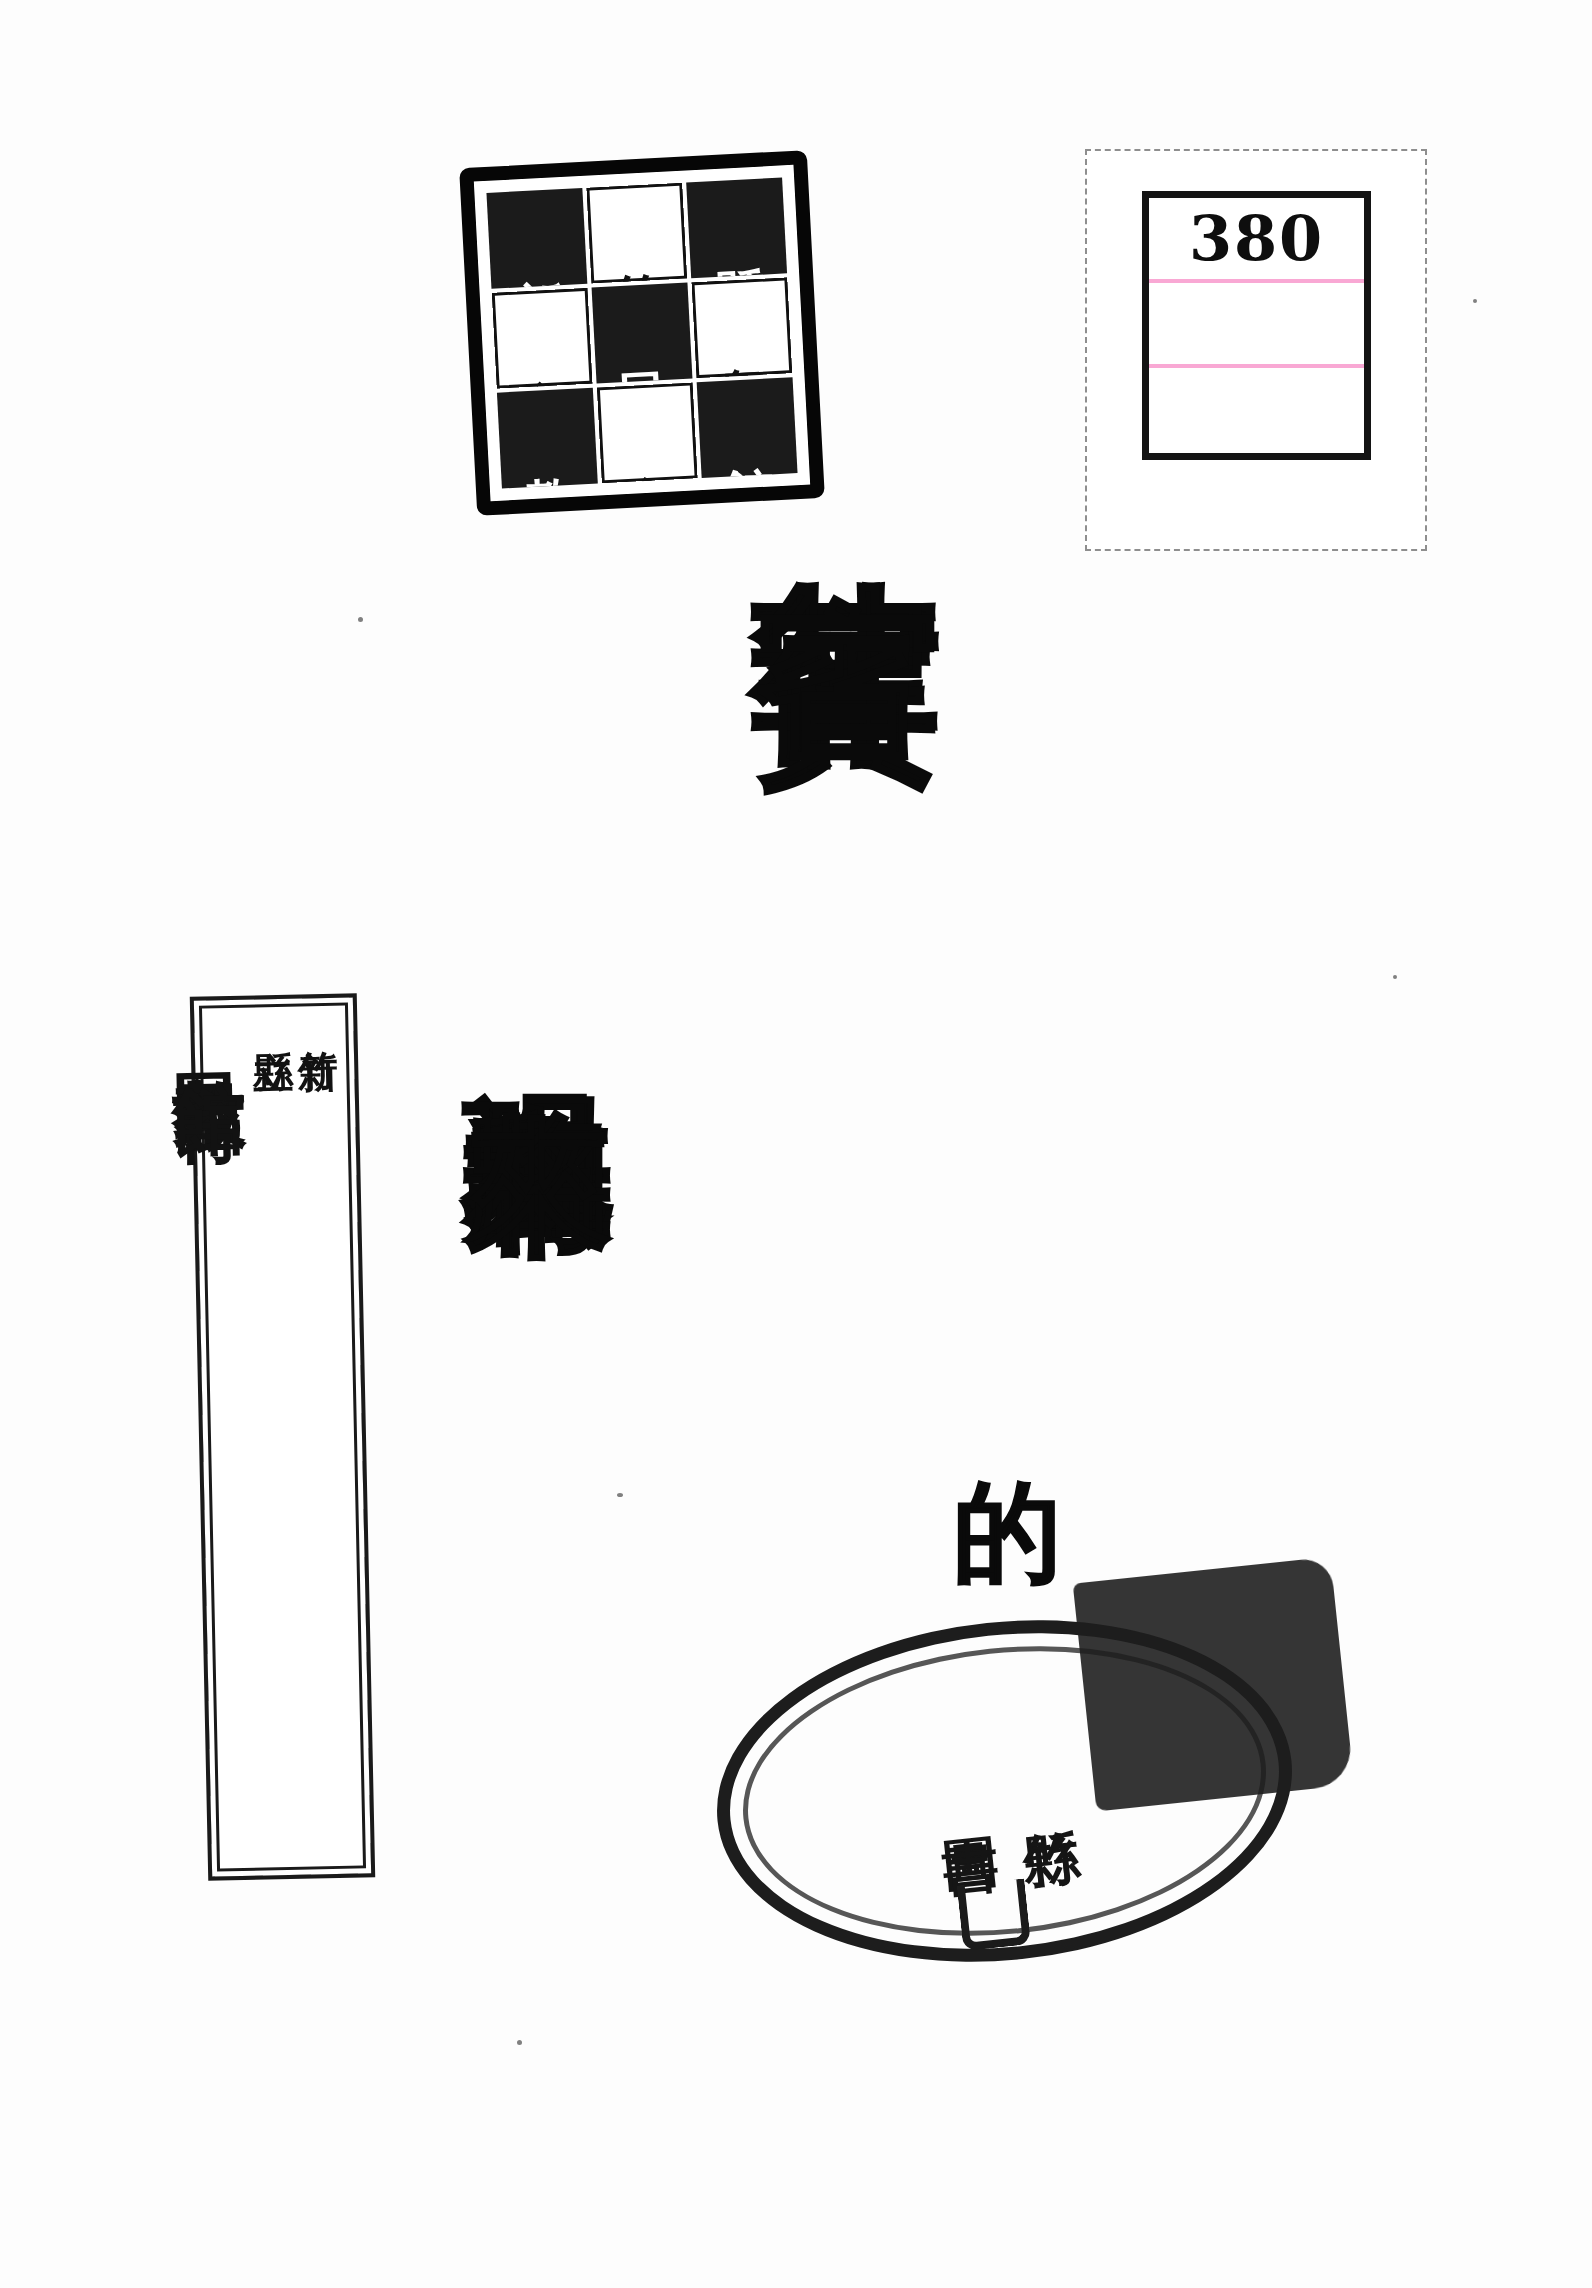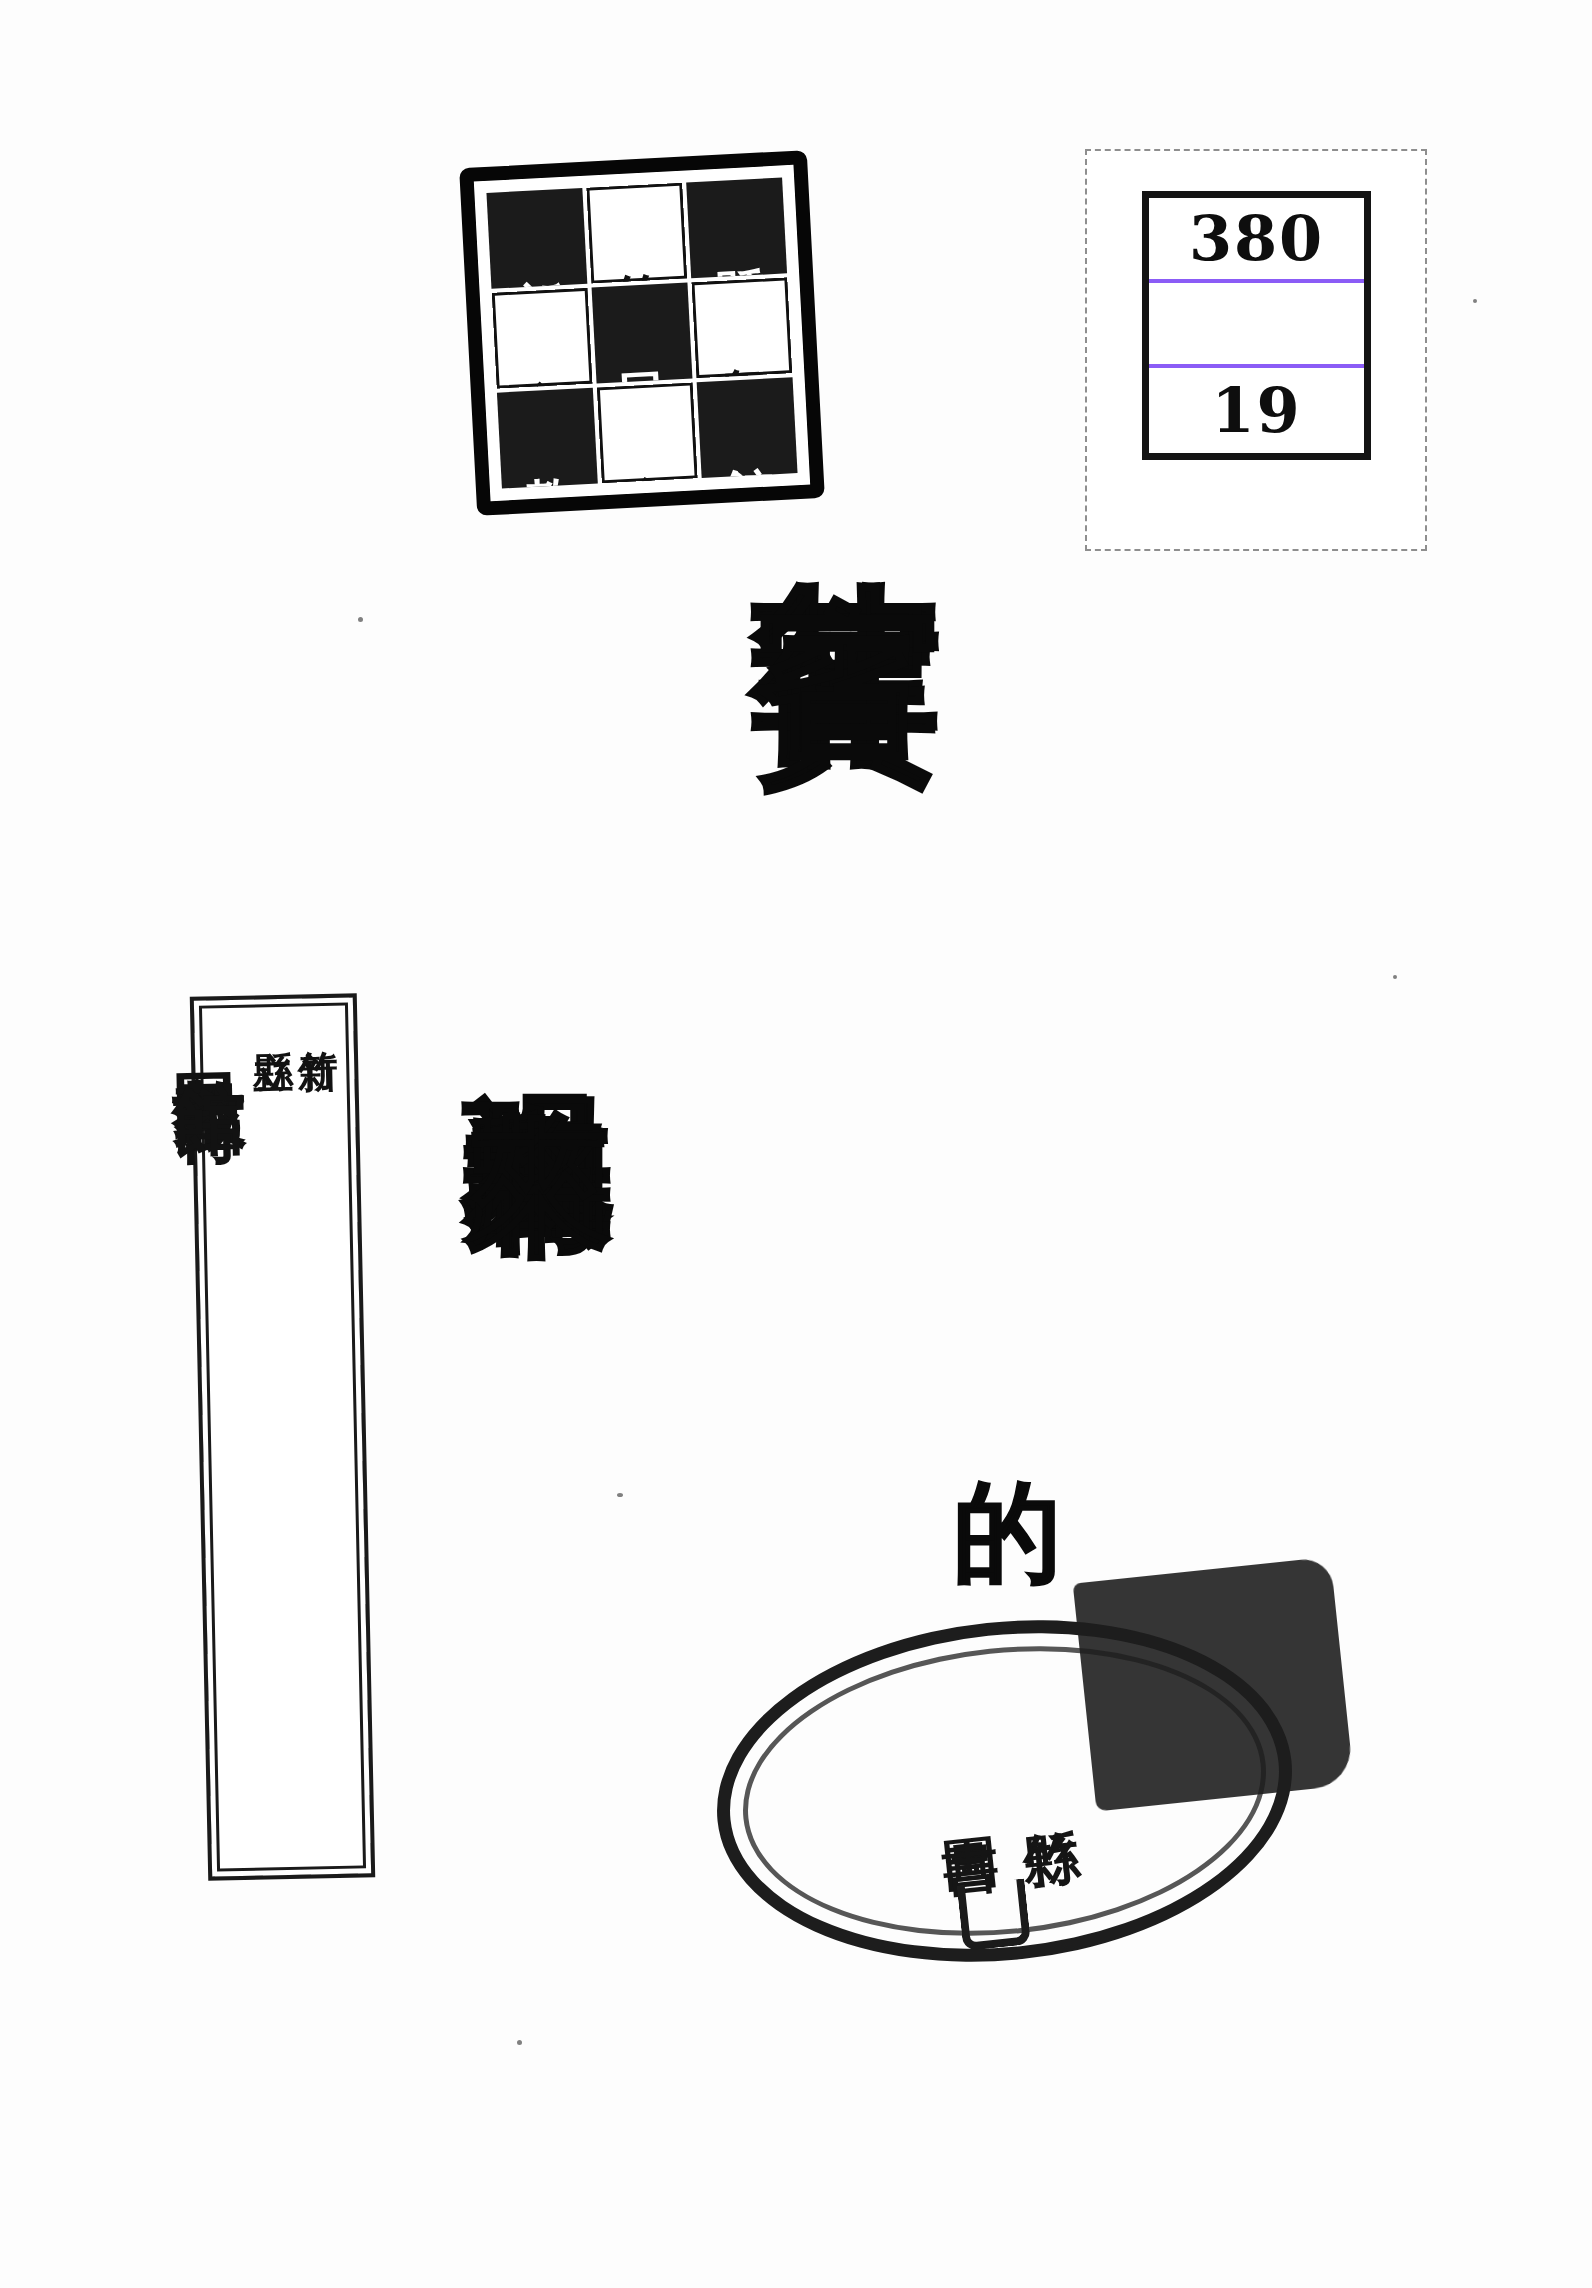--- a/index.html
+++ b/index.html
@@ -151,21 +151,21 @@
     top: 40px;
     left: 55px;
     width: 229px;
     height: 269px;
     border: 7px solid #141414;
     background: #fff;
     box-sizing: border-box;
   }
   #callnum-box .row {
     height: 33.33%;
-    border-bottom: 4px solid #8b5cf6;
+    border-bottom: 4px solid #f9a8d4;
     display: flex;
     align-items: center;
     justify-content: center;
     font-family: "DejaVu Serif", serif;
     font-weight: 700;
     font-size: 62px;
     letter-spacing: 0.03em;
     color: #0e0e0e;
     box-sizing: border-box;
   }
@@ -259,21 +259,20 @@
       <div class="seal-cell">教</div>
       <div class="seal-cell inv">育</div>
       <div class="seal-cell">館</div>
     </div>
   </div>
 
   <div id="callnum-card">
     <div id="callnum-box">
       <div class="row">380</div>
       <div class="row"></div>
-      <div class="row last">19</div>
     </div>
   </div>
 
   <div class="vtitle" id="title-main">菲律賓</div>
   <div class="vtitle" id="title-de">的</div>
   <div class="vtitle" id="title-sub">過去現在和將來</div>
 
   <div id="library-stamp">
     <div class="stamp-inner">
       <div class="stamp-col small">新竹</div>

